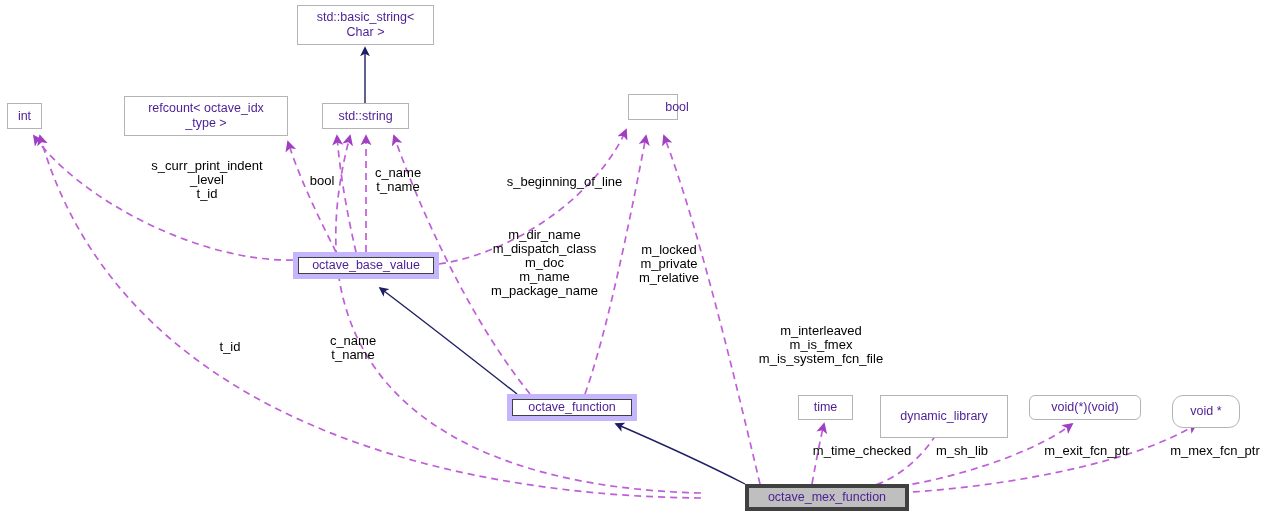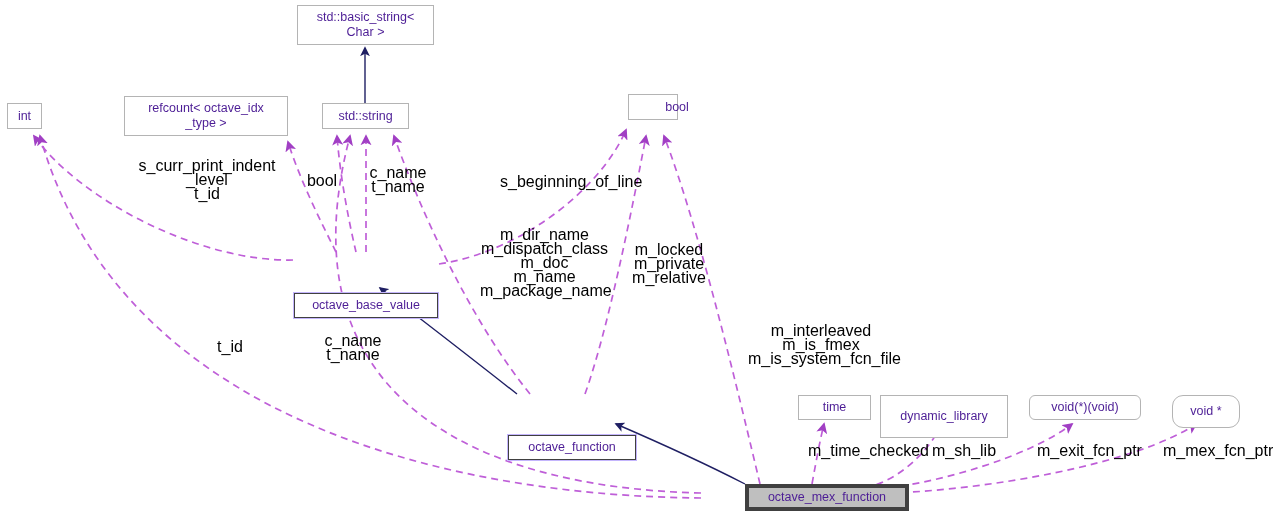--- a/index.html
+++ b/index.html
@@ -31,34 +31,33 @@
     font-size: 12.5px;
     line-height: 15px;
     display: flex;
     align-items: center;
     justify-content: center;
     text-align: center;
     white-space: pre-line;
     cursor: default;
   }
   .node-box.emph {
-    border: 1px solid #c4b5fd;
+    border: 5px solid #c4b5fd;
     box-shadow: 0 0 0 1px #404040 inset;
-    margin-top: 40px;
   }
   .node-box.current {
     background: #bfbfbf;
     border: 3px solid #404040;
     box-shadow: 0 0 0 1px #404040 inset;
     margin-left: 44px;
   }
   .edge-label {
     position: absolute;
     color: #000000;
-    font-size: 16px;
+    font-size: 13px;
     line-height: 14px;
     white-space: pre-line;
     text-align: center;
     cursor: default;
     pointer-events: none;
   }
 </style>
 </head>
 <body>
 
@@ -100,21 +99,21 @@
   <div id="nodes-layer">
       <div class="node-box" style="left: 297px; top: 5px; width: 137px; height: 40px;">std::basic_string&lt;
 Char &gt;</div>
       <div class="node-box" style="left: 7px; top: 103px; width: 35px; height: 26px;">int</div>
       <div class="node-box" style="left: 124px; top: 96px; width: 164px; height: 40px;">refcount&lt; octave_idx
 _type &gt;</div>
       <div class="node-box" style="left: 322px; top: 103px; width: 87px; height: 26px;">std::string</div>
       <div class="node-box" style="left: 628px; top: 94px; width: 50px; height: 26px; padding-left: 48px;">bool</div>
       <div class="node-box emph" style="left: 293px; top: 252px; width: 146px; height: 27px;">octave_base_value</div>
       <div class="node-box emph" style="left: 507px; top: 394px; width: 130px; height: 27px;">octave_function</div>
-      <div class="node-box" style="left: 798px; top: 395px; width: 73px; height: 25px; text-align: center;">time</div>
+      <div class="node-box" style="left: 798px; top: 395px; width: 55px; height: 25px; text-align: center;">time</div>
       <div class="node-box" style="left: 880px; top: 395px; width: 128px; height: 43px;">dynamic_library</div>
       <div class="node-box" style="left: 1029px; top: 395px; width: 112px; height: 25px; border-radius: 6px;">void(*)(void)</div>
       <div class="node-box" style="left: 1172px; top: 395px; width: 68px; height: 33px; border-radius: 11px;">void *</div>
       <div class="node-box current" style="left: 701px; top: 484px; width: 164px; height: 27px;">octave_mex_function</div>
     </div>
   <div id="labels-layer">
       <div class="edge-label" style="left: 120px; top: 159px; width: 174px;">s_curr_print_indent
 _level
 t_id</div>
       <div class="edge-label" style="left: 298px; top: 174px; width: 48px;">bool</div>

